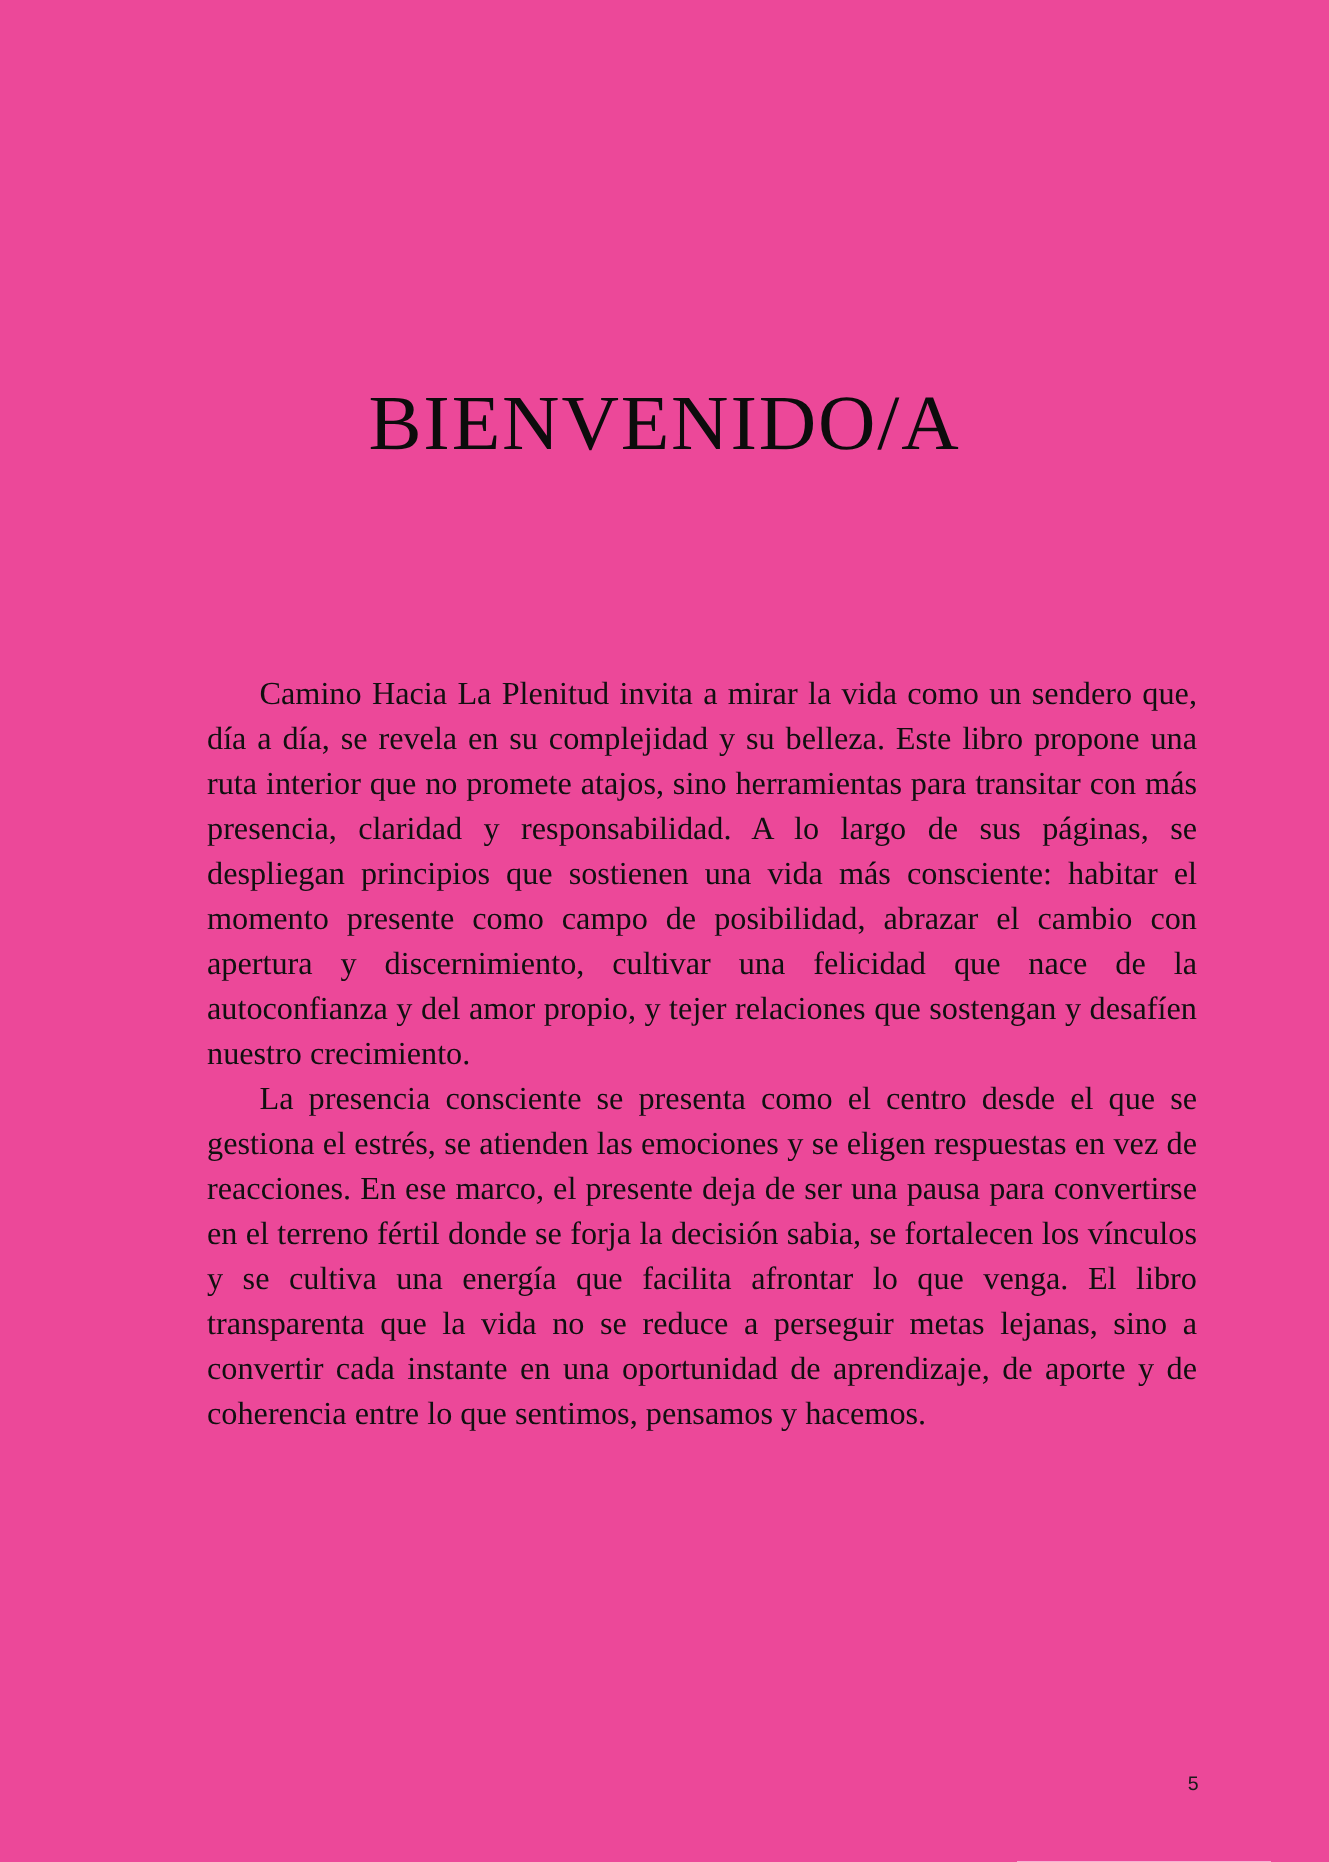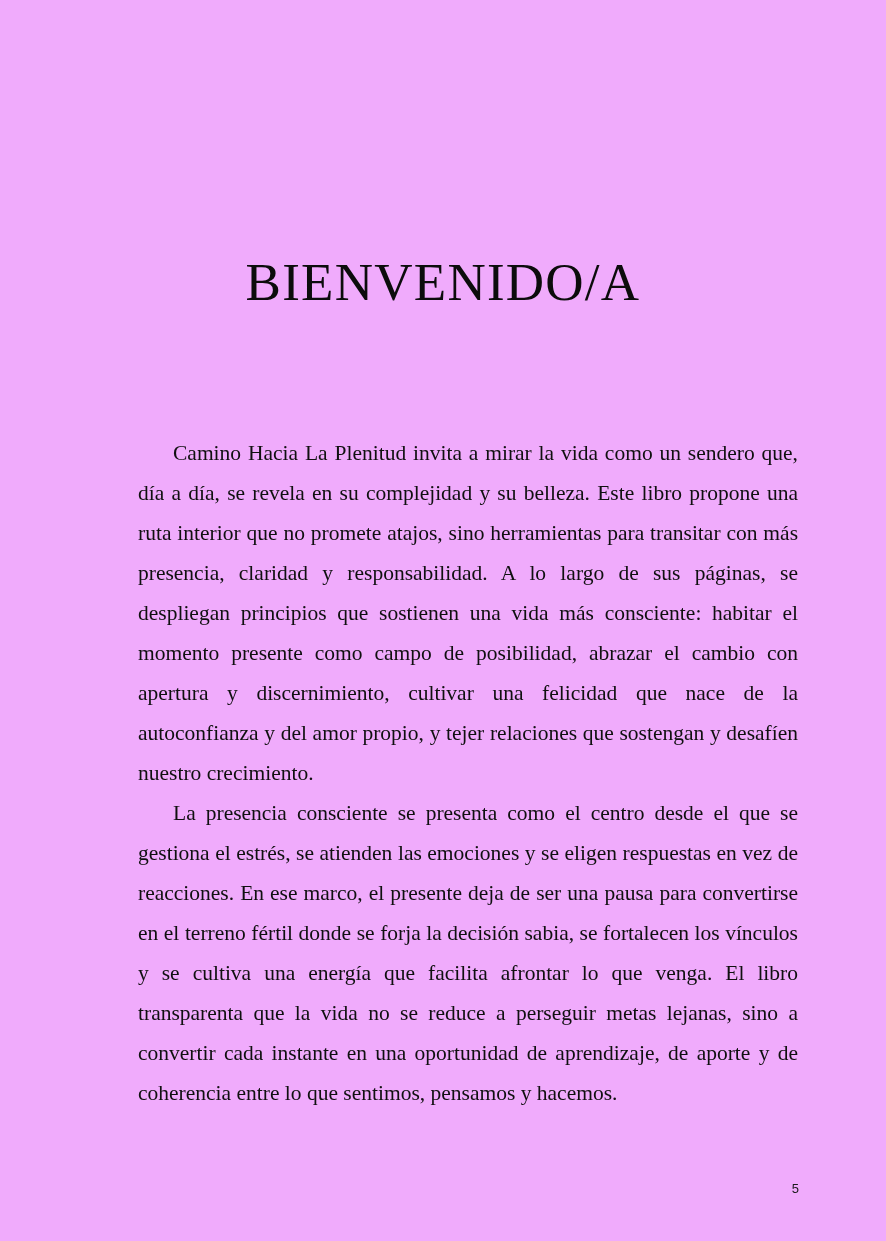--- a/index.html
+++ b/index.html
@@ -5,21 +5,21 @@
   html, body {
     margin: 0;
     padding: 0;
     background: #ffffff;
   }
 
   .page {
     position: relative;
     width: 886px;
     height: 1241px;
-    background: #f0abfc;
+    background: #ec4899;
     overflow: hidden;
     box-sizing: border-box;
   }
 
   
   .page-title {
     position: absolute;
     top: 218px;
     left: 0;
     width: 886px;
@@ -32,26 +32,26 @@
     color: #0c0c0c;
     white-space: nowrap;
     
     transform: scaleX(1.02);
     transform-origin: center center;
   }
 
   
   .body-block {
     position: absolute;
-    top: 433px;
+    top: 447px;
     left: 138px;
     width: 660px;
     font-family: "Liberation Serif", "DejaVu Serif", serif;
     font-size: 21.5px;
-    line-height: 40px;
+    line-height: 30px;
     color: #101010;
     text-align: justify;
     text-justify: inter-word;
     hyphens: manual;
     -webkit-hyphens: manual;
   }
 
   .body-block p {
     margin: 0;
     text-indent: 35px;

